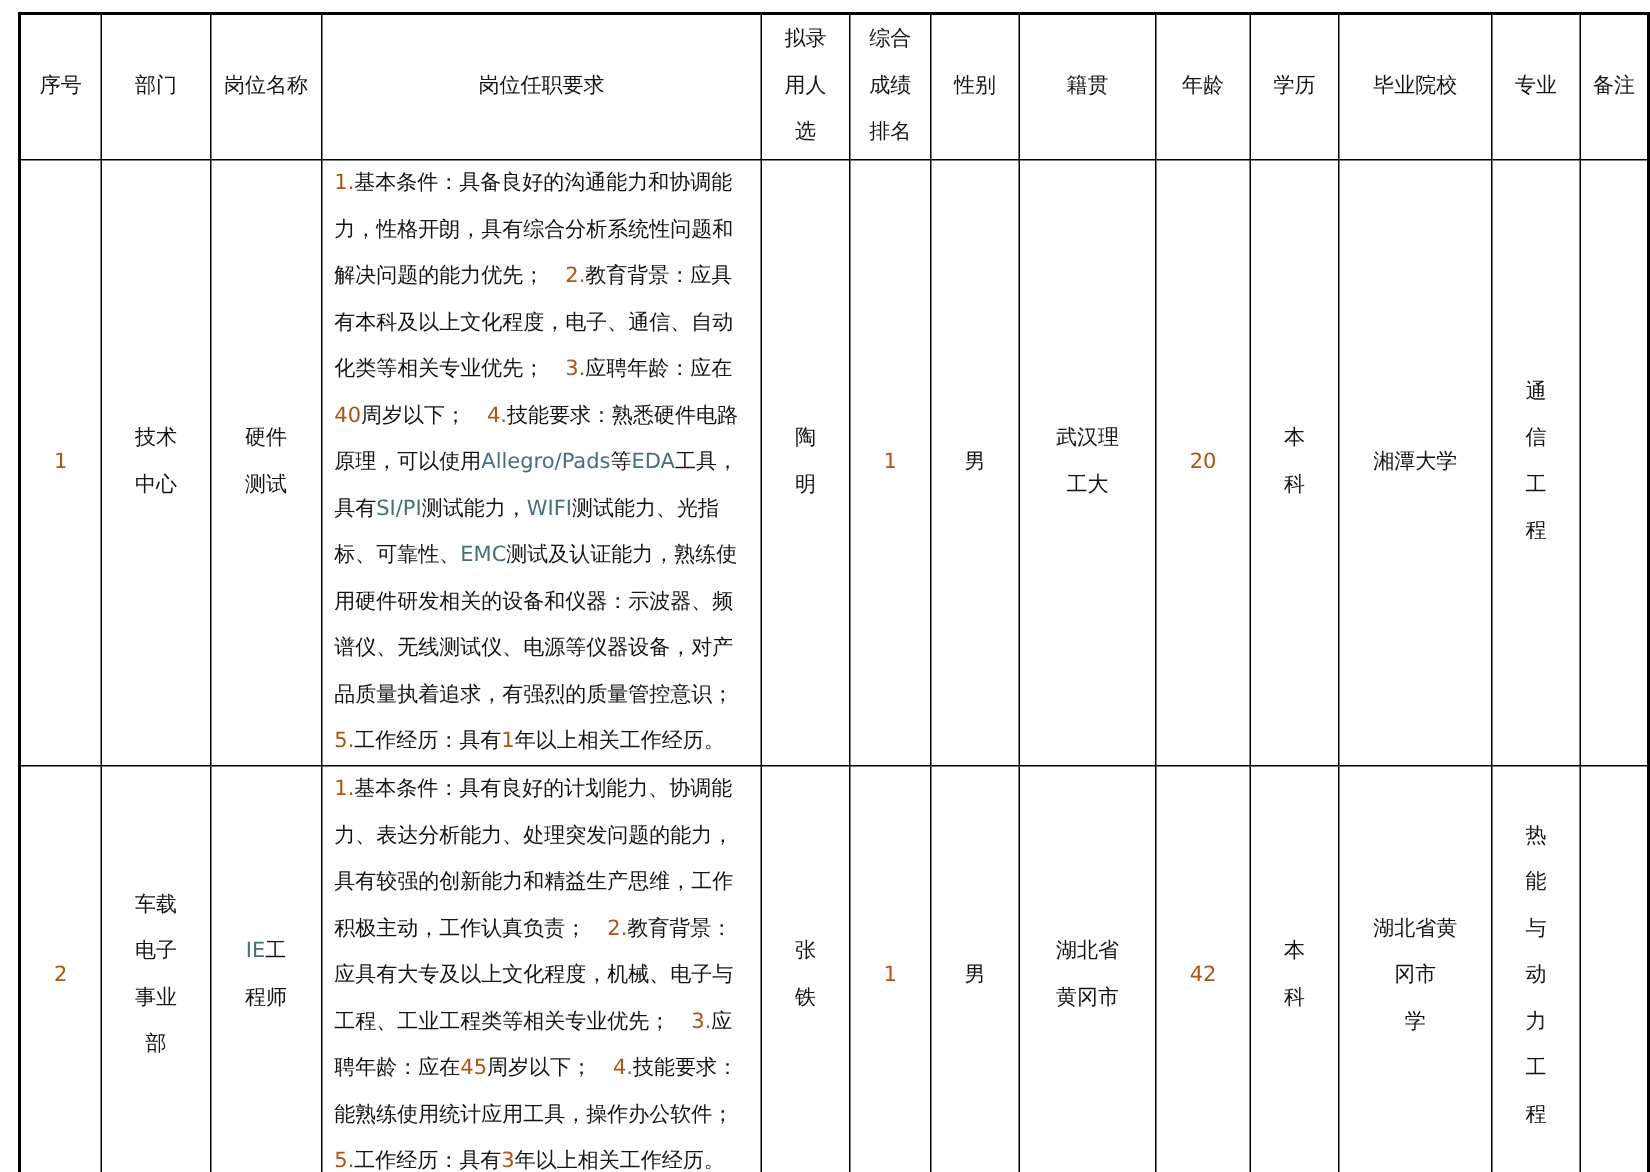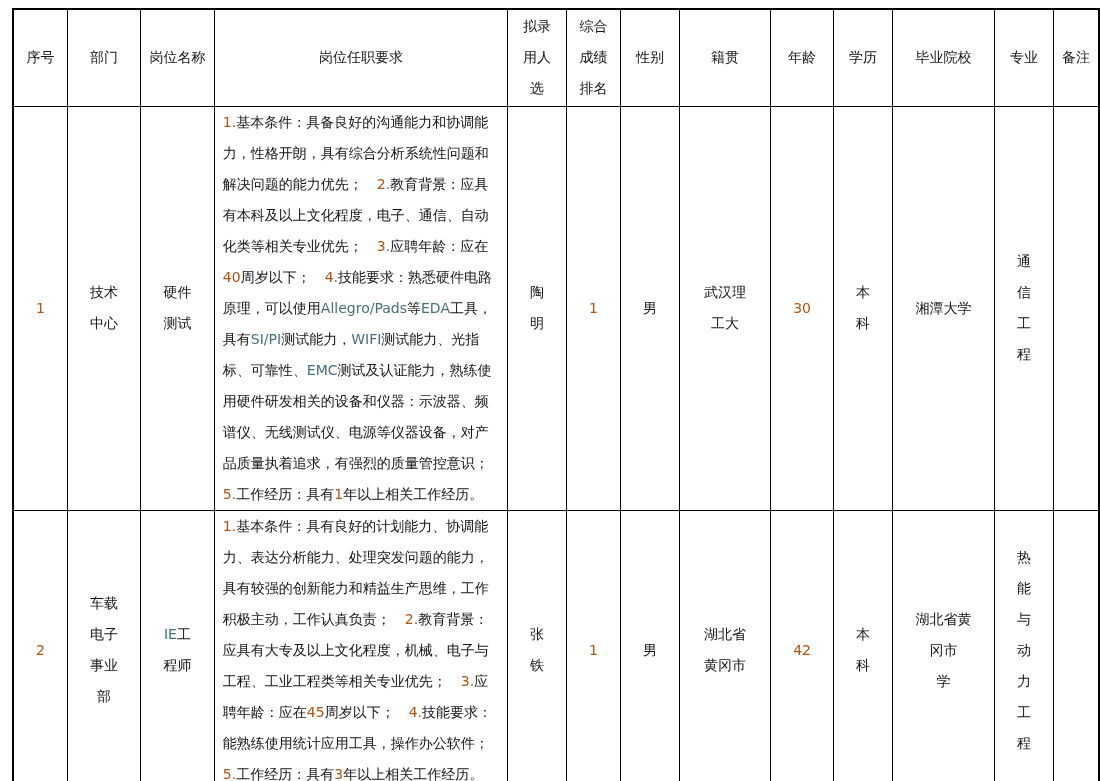--- a/index.html
+++ b/index.html
@@ -87,21 +87,21 @@
     <tbody>
         <tr style="height: 400px;">
           <td><span class="num">1</span></td>
           <td>技术中心</td>
           <td>硬件测试</td>
           <td class="req"><span class="num">1.</span>基本条件：具备良好的沟通能力和协调能力，性格开朗，具有综合分析系统性问题和解决问题的能力优先；　<span class="num">2.</span>教育背景：应具有本科及以上文化程度，电子、通信、自动化类等相关专业优先；　<span class="num">3.</span>应聘年龄：应在<span class="num">40</span>周岁以下；　<span class="num">4.</span>技能要求：熟悉硬件电路原理，可以使用<span class="lat">Allegro/Pads</span>等<span class="lat">EDA</span>工具，具有<span class="lat">SI/PI</span>测试能力，<span class="lat">WIFI</span>测试能力、光指标、可靠性、<span class="lat">EMC</span>测试及认证能力，熟练使用硬件研发相关的设备和仪器：示波器、频谱仪、无线测试仪、电源等仪器设备，对产品质量执着追求，有强烈的质量管控意识；　<span class="num">5.</span>工作经历：具有<span class="num">1</span>年以上相关工作经历。</td>
           <td>陶明</td>
           <td><span class="num">1</span></td>
           <td>男</td>
           <td>武汉理工大</td>
-          <td><span class="num">30</span></td>
+          <td><span class="num">20</span></td>
           <td>本科</td>
           <td>湘潭大学</td>
           <td>通信
 工程</td>
           <td></td>
         </tr>
         <tr style="height: 267px;">
           <td><span class="num">2</span></td>
           <td>车载电子
 事业部</td>

